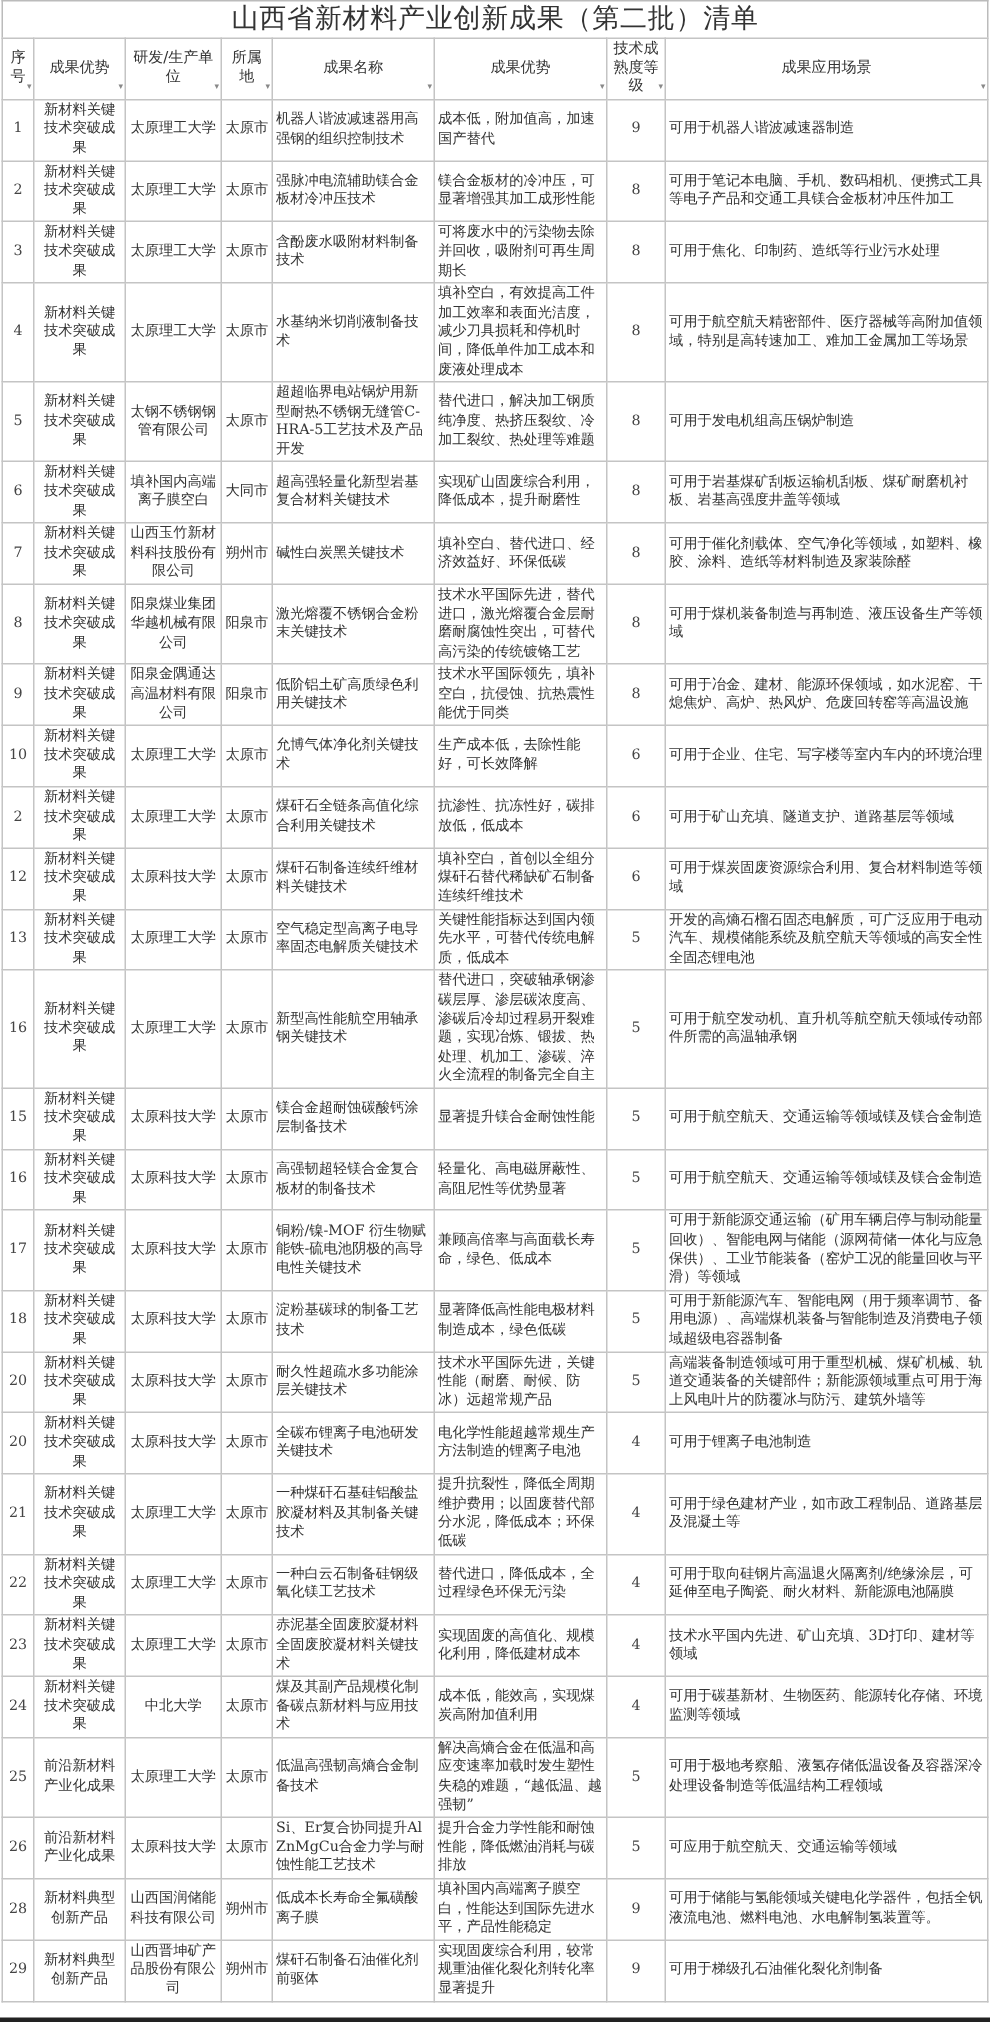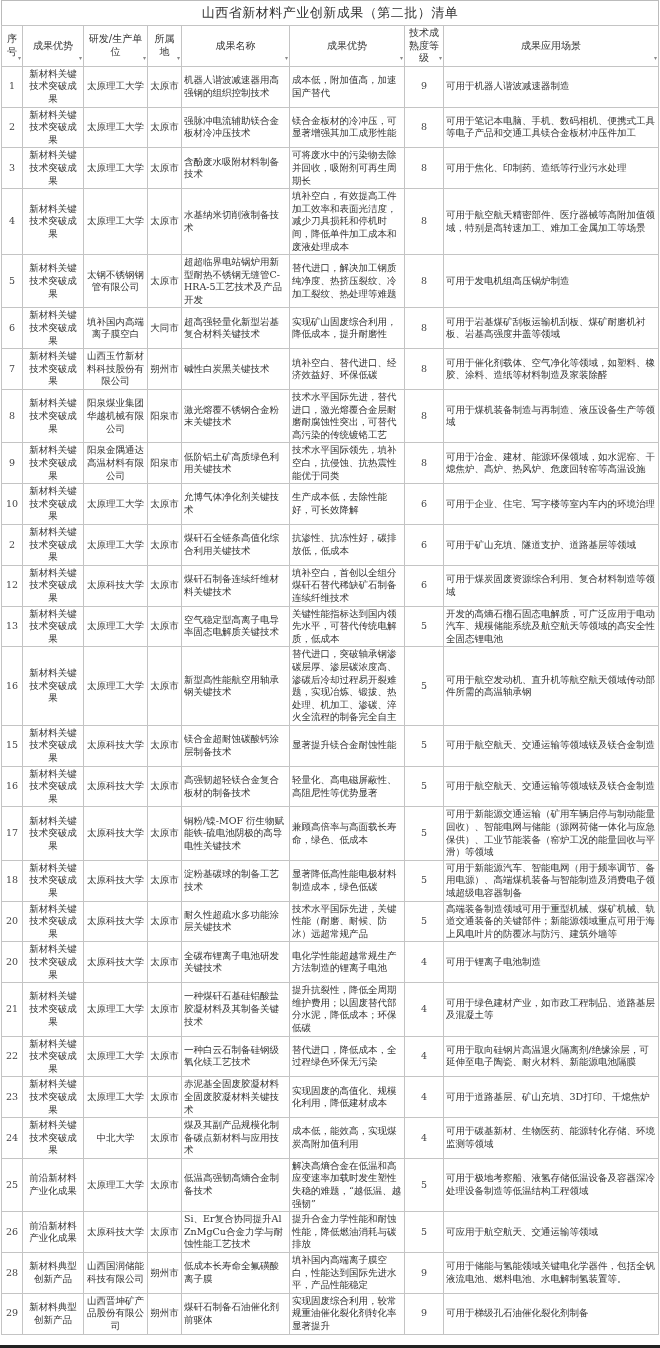--- a/index.html
+++ b/index.html
@@ -1,18 +1,18 @@
 <!DOCTYPE html>
 <html><head>
 <meta charset="utf-8">
 <style>
   html, body { margin:0; padding:0; background:#ffffff; }
   body { width:660px; height:1348px; overflow:hidden; font-family:"DejaVu Serif","Liberation Serif",serif; color:#333; }
   .sheet { position:relative; width:658px; margin-left:1px; }
-  .title { height:24px; line-height:24px; text-align:center; font-size:13px; color:#333; border:1px solid #bbb; border-bottom:none; letter-spacing:0.5px; }
+  .title { height:24px; line-height:24px; text-align:center; font-size:18px; color:#333; border:1px solid #bbb; border-bottom:none; letter-spacing:0.5px; }
   table { border-collapse:collapse; table-layout:fixed; width:658px; }
   th, td { border:1px solid #c4c4c4; font-size:9.5px; line-height:12.6px; padding:1px 2px; vertical-align:middle; word-break:break-all; }
   th { font-weight:normal; color:#333; text-align:center; position:relative; height:30px; font-family:"DejaVu Sans","Liberation Sans",sans-serif; font-size:10px; }
   th .filter { position:absolute; right:1px; bottom:1px; font-size:6px; color:#888; }
   td.c { text-align:center; }
   td.l { text-align:left; }
   td.num { text-align:center; color:#444; }
   .c0{width:21px}.c1{width:61px}.c2{width:64px}.c3{width:34px}.c4{width:108px}.c5{width:115px}.c6{width:39px}.c7{width:auto}
   .bottom-bar { position:absolute; left:0; right:0; bottom:0; height:3px; background:#222; }
 </style>
@@ -266,21 +266,21 @@
           <td class="l">可用于取向硅钢片高温退火隔离剂/绝缘涂层，可延伸至电子陶瓷、耐火材料、新能源电池隔膜</td>
         </tr>
         <tr>
           <td class="num">23</td>
           <td class="c">新材料关键技术突破成果</td>
           <td class="c">太原理工大学</td>
           <td class="c">太原市</td>
           <td class="l">赤泥基全固废胶凝材料全固废胶凝材料关键技术</td>
           <td class="l">实现固废的高值化、规模化利用，降低建材成本</td>
           <td class="num">4</td>
-          <td class="l">可用于道路基层、矿山充填、3D打印、干熄焦炉</td>
+          <td class="l">技术水平国内先进、矿山充填、3D打印、建材等领域</td>
         </tr>
         <tr>
           <td class="num">24</td>
           <td class="c">新材料关键技术突破成果</td>
           <td class="c">中北大学</td>
           <td class="c">太原市</td>
           <td class="l">煤及其副产品规模化制备碳点新材料与应用技术</td>
           <td class="l">成本低，能效高，实现煤炭高附加值利用</td>
           <td class="num">4</td>
           <td class="l">可用于碳基新材、生物医药、能源转化存储、环境监测等领域</td>

